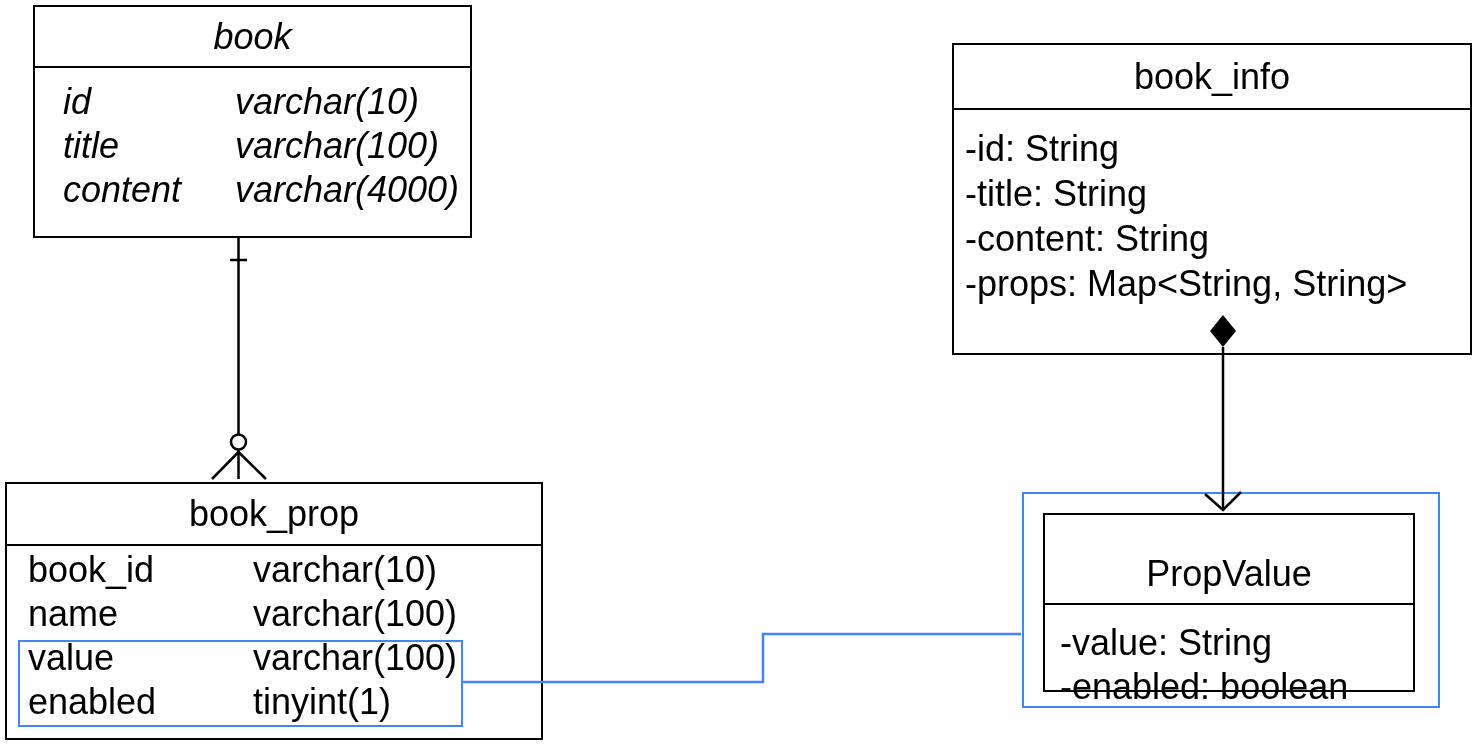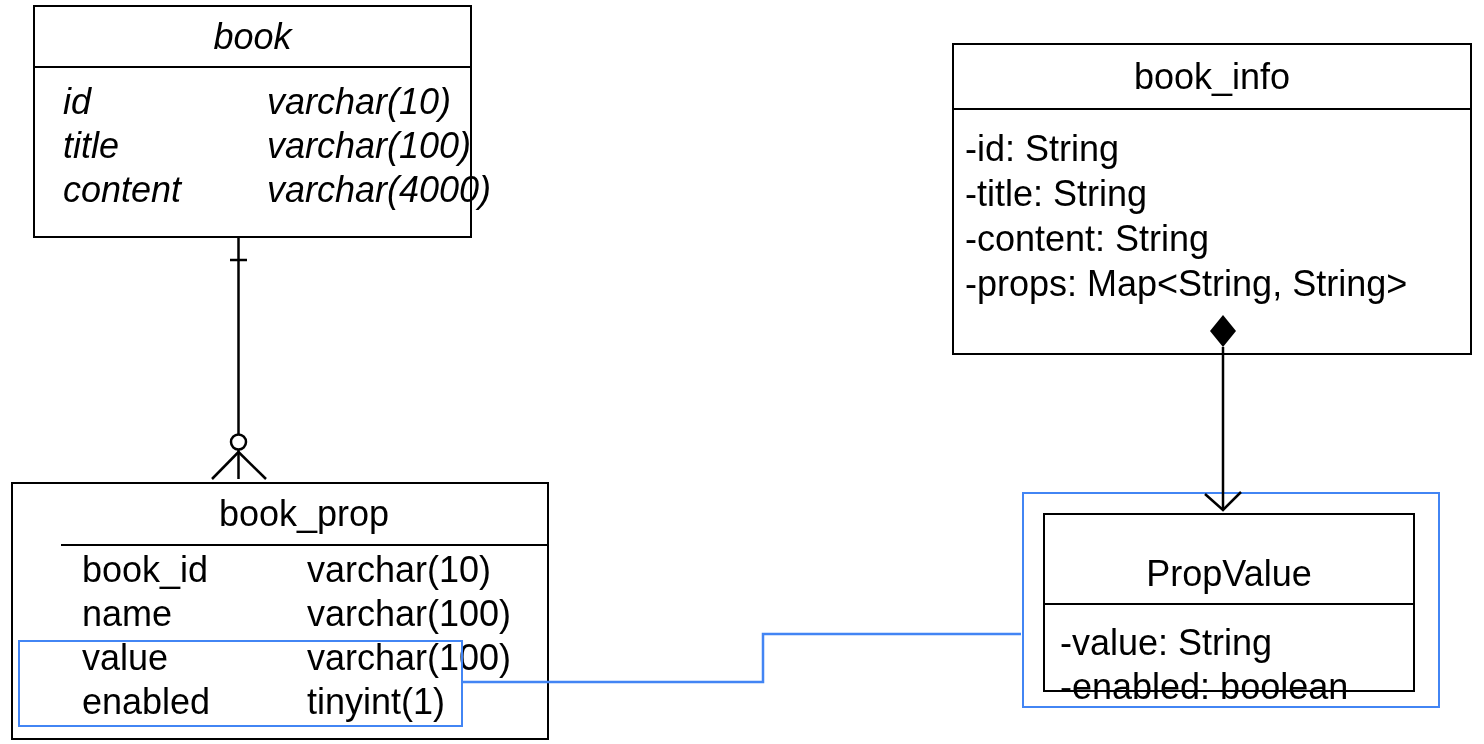--- a/index.html
+++ b/index.html
@@ -40,24 +40,24 @@
     line-height: 44px;
   }
   .attr-row {
     line-height: 45px;
   }
 
   
   #tbl-book { left: 33px; top: 5px; width: 439px; height: 233px; font-style: italic; }
   #tbl-book .node-header { height: 61px; }
   #tbl-book .node-body { padding: 12px 0 0 28px; }
-  #tbl-book .col-row { grid-template-columns: 172px auto; gap: 32px; }
+  #tbl-book .col-row { grid-template-columns: 172px auto; }
 
   
-  #tbl-book-prop { left: 11px; top: 482px; width: 538px; height: 258px; padding-left: 48px; }
+  #tbl-book-prop { left: 5px; top: 482px; width: 538px; height: 258px; }
   #tbl-book-prop .node-header { height: 62px; }
   #tbl-book-prop .node-body { padding: 2px 0 0 21px; }
   #tbl-book-prop .col-row { grid-template-columns: 225px auto; }
 
   
   #cls-book-info { left: 952px; top: 43px; width: 520px; height: 312px; }
   #cls-book-info .node-header { height: 65px; }
   #cls-book-info .node-body { padding: 16px 8px 0 11px; }
   #cls-book-info .attr-row { line-height: 45px; }
 

